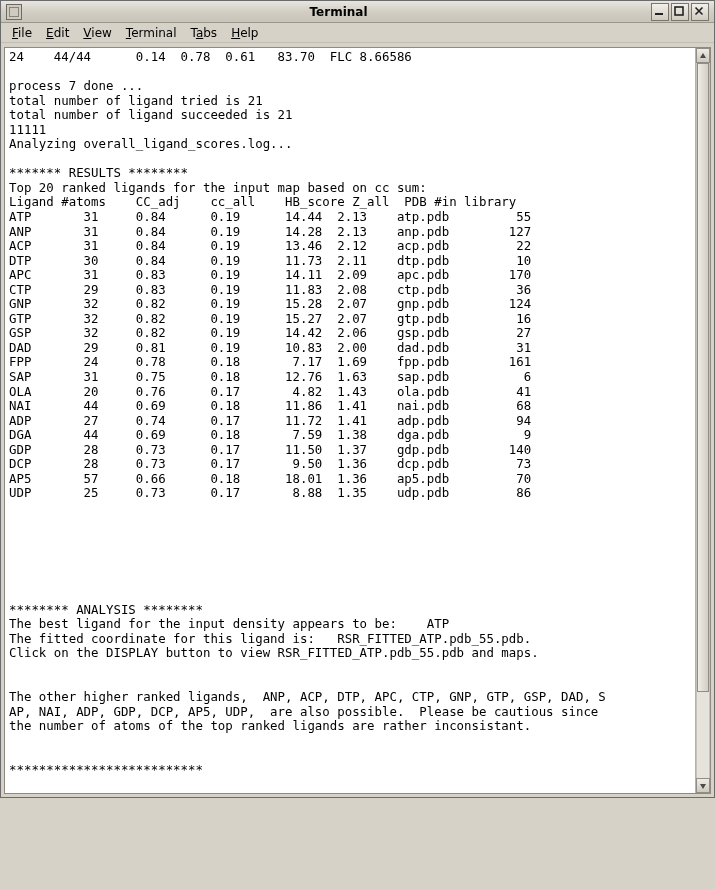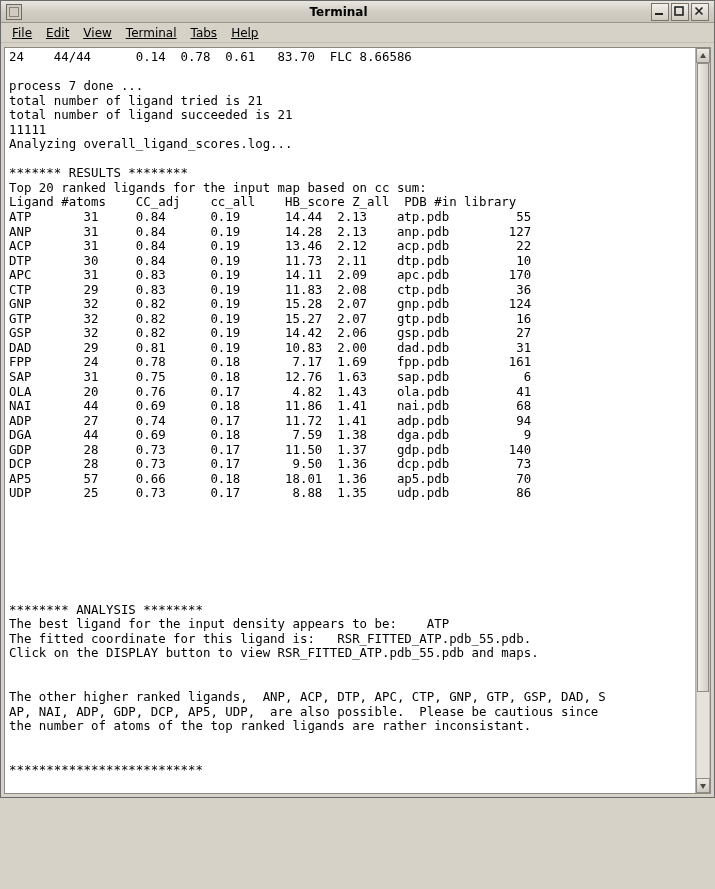--- a/index.html
+++ b/index.html
@@ -64,21 +64,20 @@
   .tbtn svg { position:absolute; left:0; top:0; }
   
   #menubar {
     height: 20px;
     background: #d6d2c8;
     display: flex;
     align-items: center;
     padding-left: 4px;
     border-bottom: 1px solid #c2beb4;
     box-sizing: border-box;
-    text-decoration: underline;
   }
   .menu-item {
     font-size: 12px;
     color: #000;
     padding: 2px 7px;
     font-family: "DejaVu Sans", sans-serif;
   }
   .menu-item u { text-decoration: underline; }
   
   #term-wrap {

